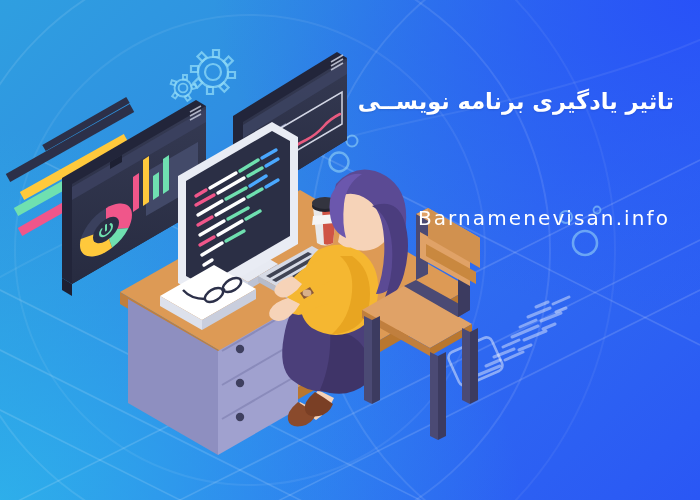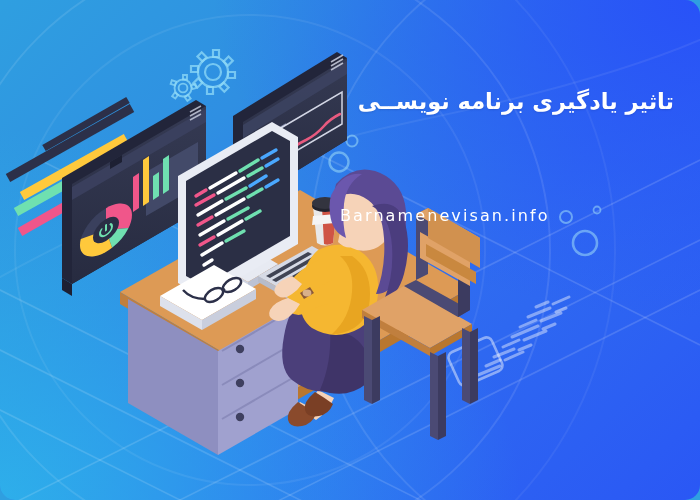--- a/index.html
+++ b/index.html
@@ -5,21 +5,20 @@
   * { margin:0; padding:0; box-sizing:border-box; }
   html,body { width:700px; height:500px; overflow:hidden; }
   body {
     font-family:"DejaVu Sans", sans-serif;
     background:#2f9fe0;
   }
   .stage {
     position:relative;
     width:700px; height:500px;
     overflow:hidden;
-    border-radius:15px;
   }
   .bg {
     position:absolute; inset:0;
     background:
       radial-gradient(120% 110% at 100% 0%, rgba(40,80,248,0.95) 0%, rgba(40,80,248,0.0) 58%),
       radial-gradient(120% 120% at 0% 100%, rgba(45,190,235,0.75) 0%, rgba(45,190,235,0.0) 62%),
       linear-gradient(135deg, #2f9fe0 0%, #2f8fe2 28%, #2f6cf0 62%, #2a57f5 100%);
   }
   .bgsvg, .artsvg, .deco { position:absolute; inset:0; }
   .title-block {
@@ -35,24 +34,24 @@
     line-height:46px;
     font-weight:600;
     letter-spacing:0px;
     white-space:nowrap;
     text-shadow:0 1px 2px rgba(15,40,120,0.18);
   }
   .site-url {
     position:absolute;
     right:30px; top:206px;
     width:330px;
-    text-align:left;
+    text-align:right;
     direction:ltr;
     color:#ffffff;
-    font-size:16px;
+    font-size:20px;
     letter-spacing:2.1px;
     font-weight:400;
     font-family:"DejaVu Sans", sans-serif;
   }
 </style>
 </head>
 <body>
 
 <div class="stage">
 

